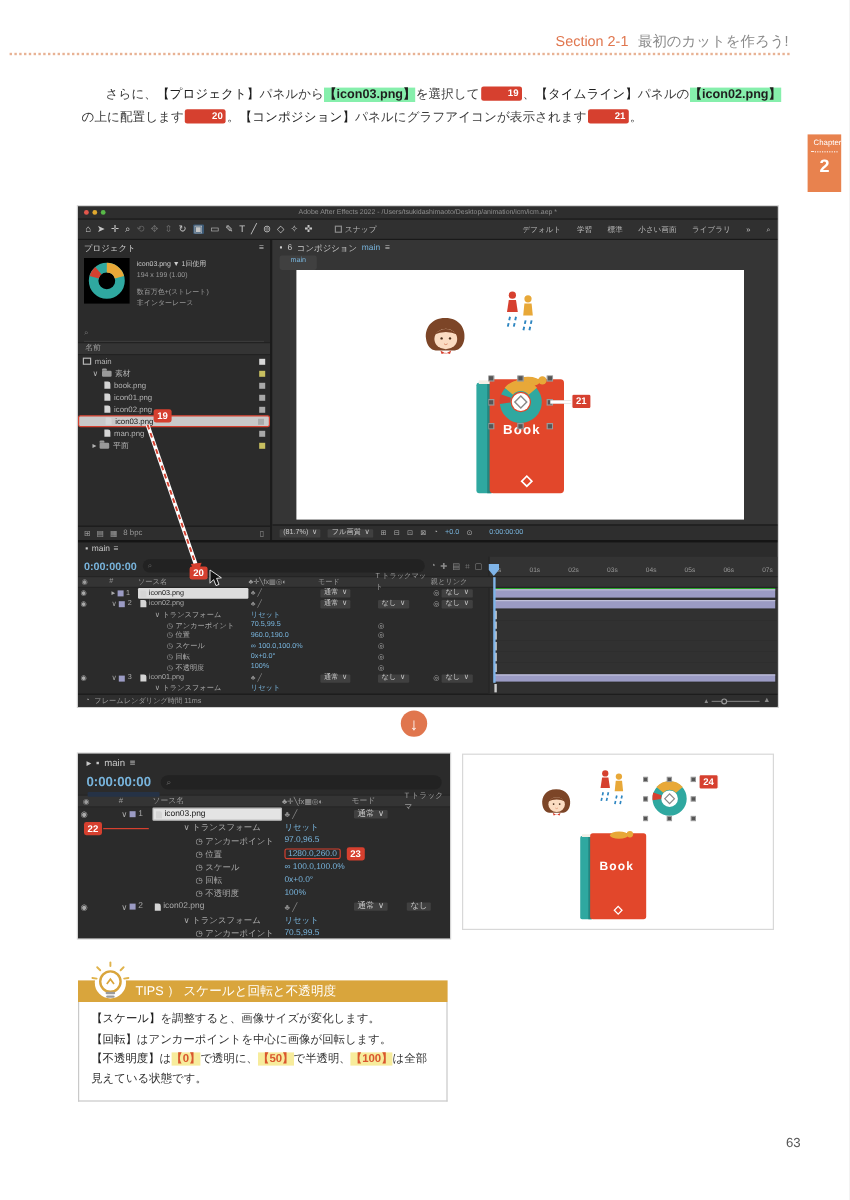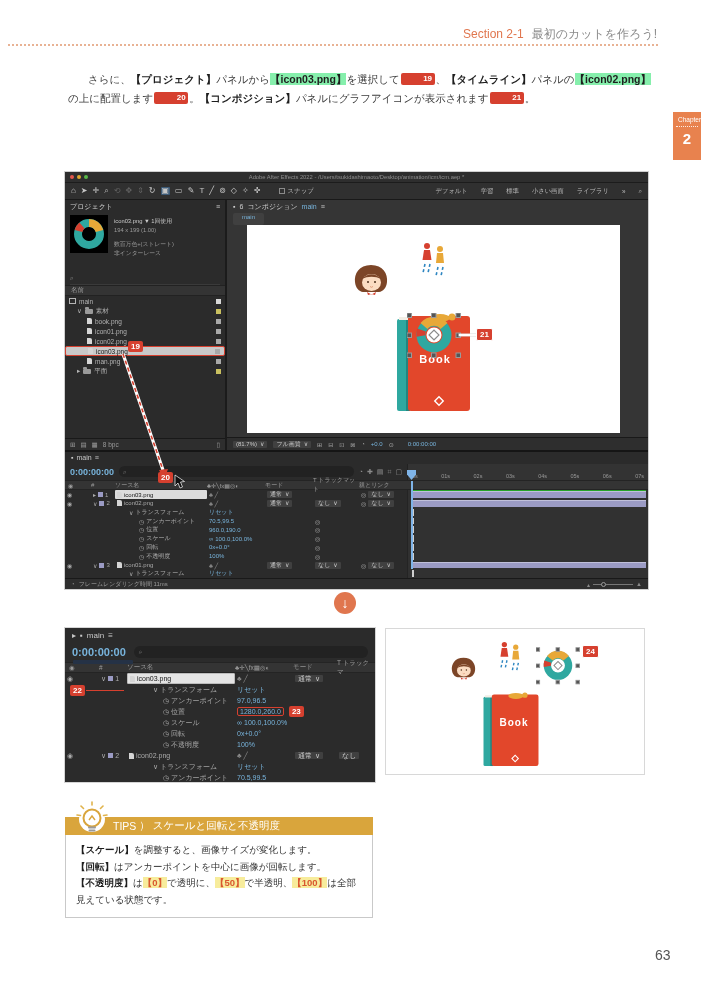--- a/index.html
+++ b/index.html
@@ -8,27 +8,27 @@
           font-family:"Liberation Sans","DejaVu Sans",sans-serif; overflow:hidden; }
 
   
   .sec-head { position:absolute; top:26px; right:51px; font-size:12px; white-space:nowrap; }
   .sec-label { color:#E0764E; }
   .sec-title { color:#8a8a8a; margin-left:8px; }
   .rule { position:absolute; top:44px; left:8px; width:650px; border-top:2px dotted #E8B294; }
   .chapter { position:absolute; left:673px; top:112px; width:28px; height:48px; background:#E8824E; color:#fff; text-align:center; }
   .chapter .cl { font-size:6.5px; padding:4px 2px 3px; border-bottom:1px dotted rgba(255,255,255,.85); margin:0 3px; }
   .chapter .cn { font-size:15px; font-weight:bold; padding-top:3px; }
-  .pageno { position:absolute; left:655px; top:947px; font-size:14px; color:#555; }
+  .pageno { position:absolute; left:655px; top:947px; font-size:11px; color:#555; }
 
   
   .intro { position:absolute; left:68px; top:70px; width:584px; font-size:10.5px; line-height:19px; color:#3a3a3a; }
   .intro p { margin:0; text-indent:10px; }
   .intro p.first { text-indent:20px; }
-  .bk { font-weight:bold; color:#1e1e1e; }
+  .bk { font-weight:normal; color:#1e1e1e; }
   .hl { font-weight:bold; background:#86efac; color:#1e1e1e; }
   .b  { display:inline-block; background:#D6402F; color:#fff; font-size:8px; font-weight:bold; line-height:10px;
         padding:1px 2.5px; border-radius:2px; vertical-align:2px; margin:0 1px; }
 
   
   .ae { position:absolute; left:65px; top:172px; width:583px; height:417px; background:#262626;
         font-size:6.5px; color:#a8a8a8; overflow:hidden; box-shadow:0 0 0 1px #cfcfcf; }
   .ae-title { height:11px; background:#2e2e2e; display:flex; align-items:center; position:relative; border-bottom:1px solid #1c1c1c; }
   .tl-dots { display:flex; gap:3px; margin-left:5px; z-index:2; }
   .dot { width:4px; height:4px; border-radius:50%; }

